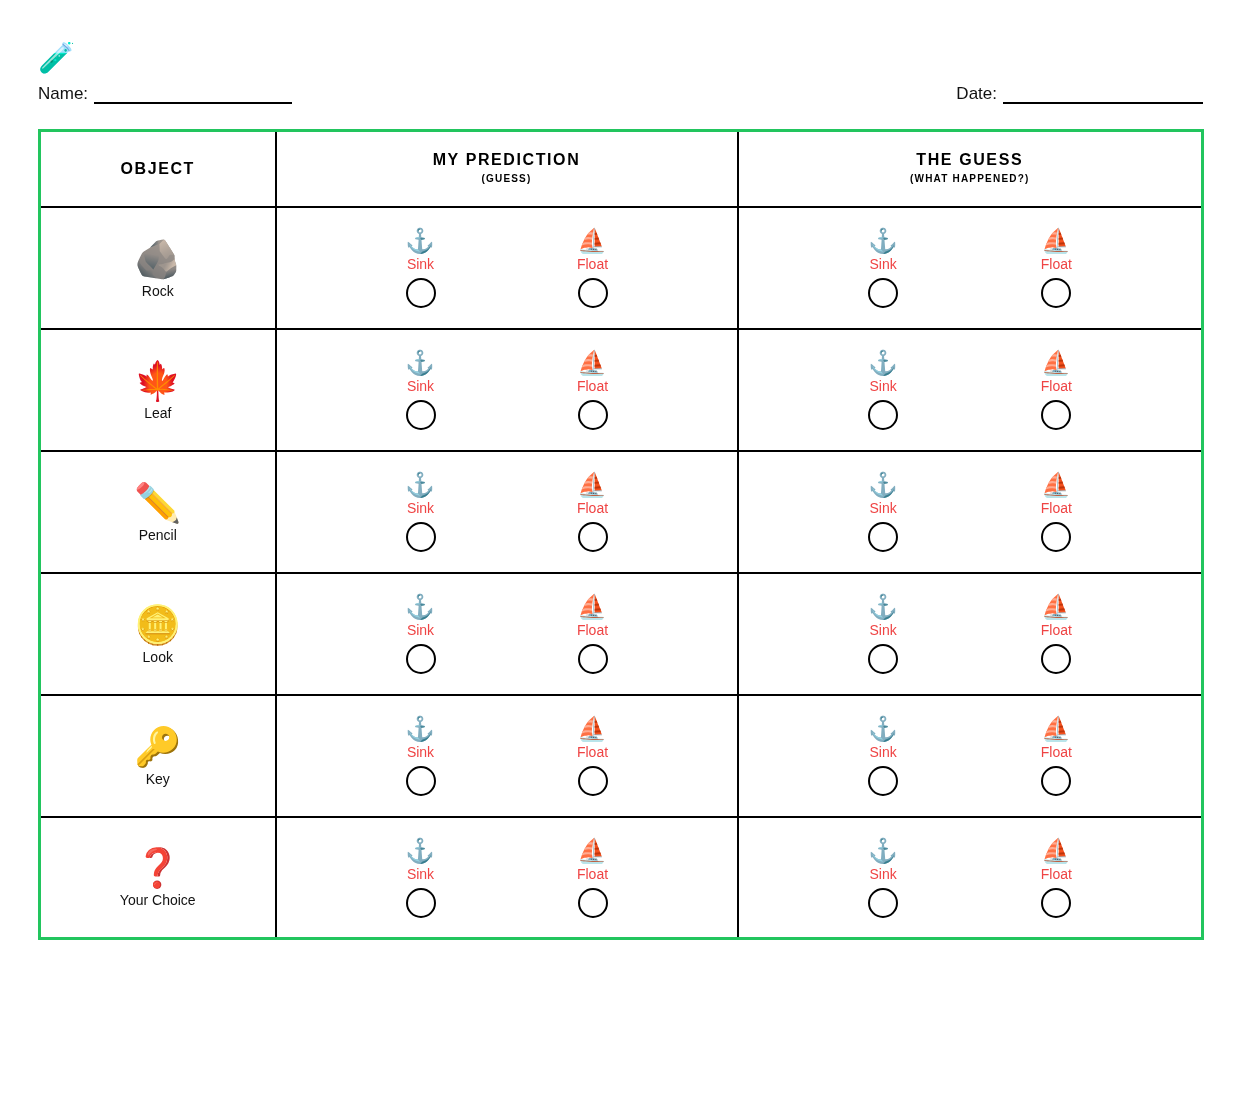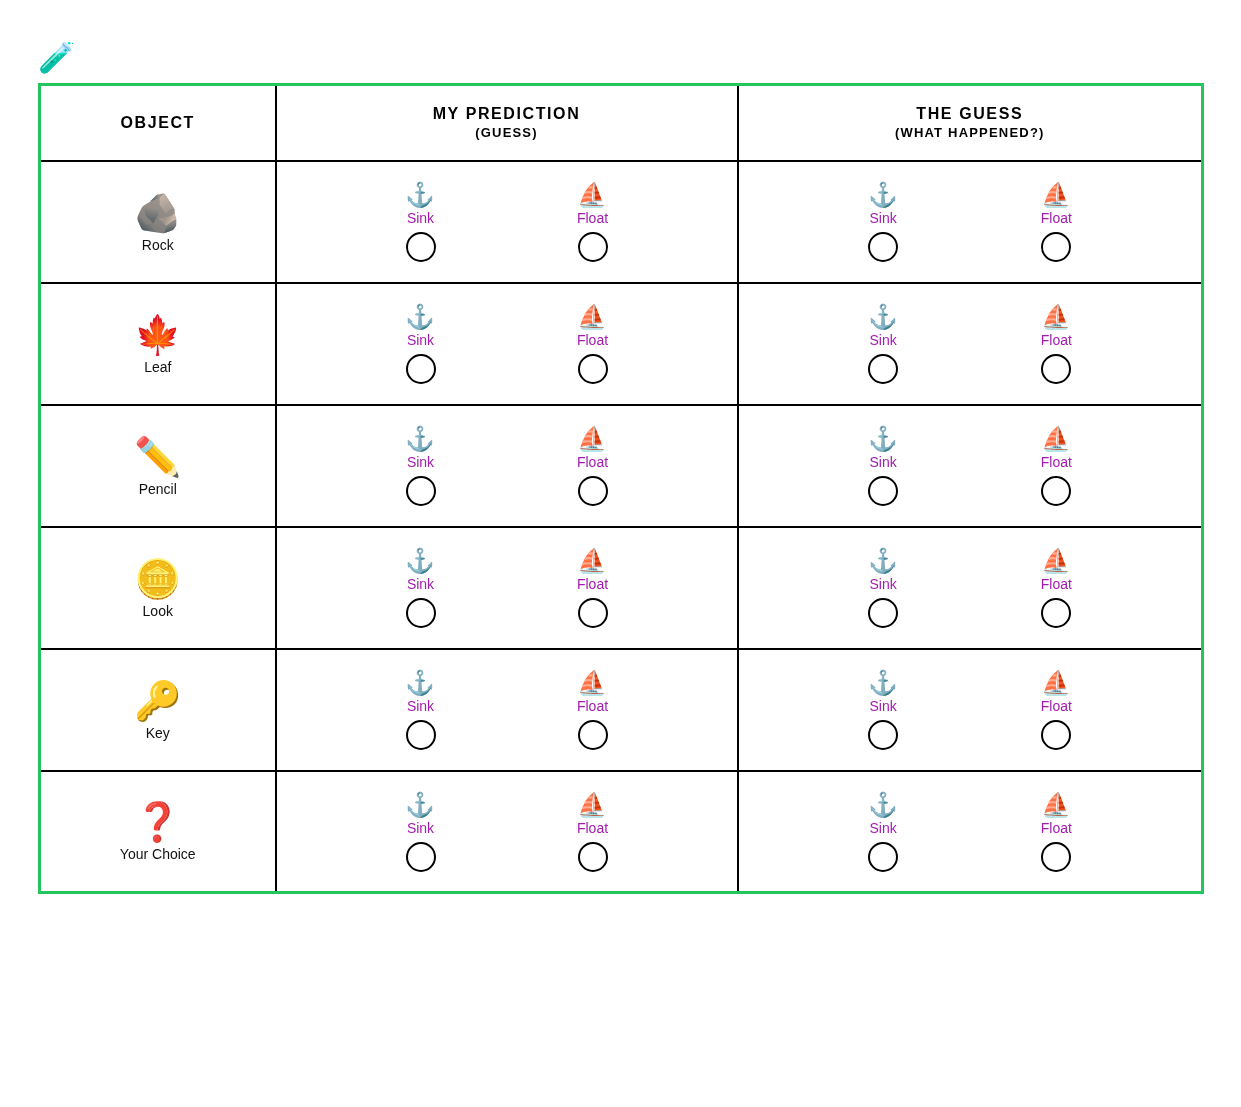--- a/index.html
+++ b/index.html
@@ -108,21 +108,21 @@
     text-align: center;
   }
   .head-main {
     font-size: 16px;
     font-weight: bold;
     letter-spacing: 1.6px;
     color: #000000;
     line-height: 20px;
   }
   .head-sub {
-    font-size: 13px;
+    font-size: 10px;
     font-weight: bold;
     letter-spacing: 1.2px;
     color: #000000;
     line-height: 18px;
   }
 
   tbody tr { height: 122px; }
 
   
   .object-cell {
@@ -161,21 +161,21 @@
     align-items: center;
     justify-content: center;
     width: 120px;
   }
   .choice-emoji {
     font-size: 24px;
     line-height: 28px;
   }
   .choice-label {
     font-size: 14px;
-    color: #a21caf;
+    color: #ef4444;
     line-height: 17px;
     margin-top: 1px;
   }
   .bubble {
     width: 30px;
     height: 30px;
     border: 2.5px solid #000000;
     border-radius: 50%;
     margin-top: 5px;
     background: #ffffff;
@@ -183,20 +183,30 @@
 </style>
 </head>
 <body>
 
 <div class="page">
 
   <div class="title-row">
     <span class="title-emoji">🧪</span>
   </div>
 
+  <div class="namedate-row">
+    <div class="field">
+      <span class="field-label">Name:</span>
+      <span class="field-line"></span>
+    </div>
+    <div class="field">
+      <span class="field-label">Date:</span>
+      <span class="field-line date"></span>
+    </div>
+  </div>
 
 
   <table class="sheet-table">
     <colgroup>
       <col class="col-object">
       <col class="col-predict">
       <col class="col-result">
     </colgroup>
     <thead>
       <tr>

